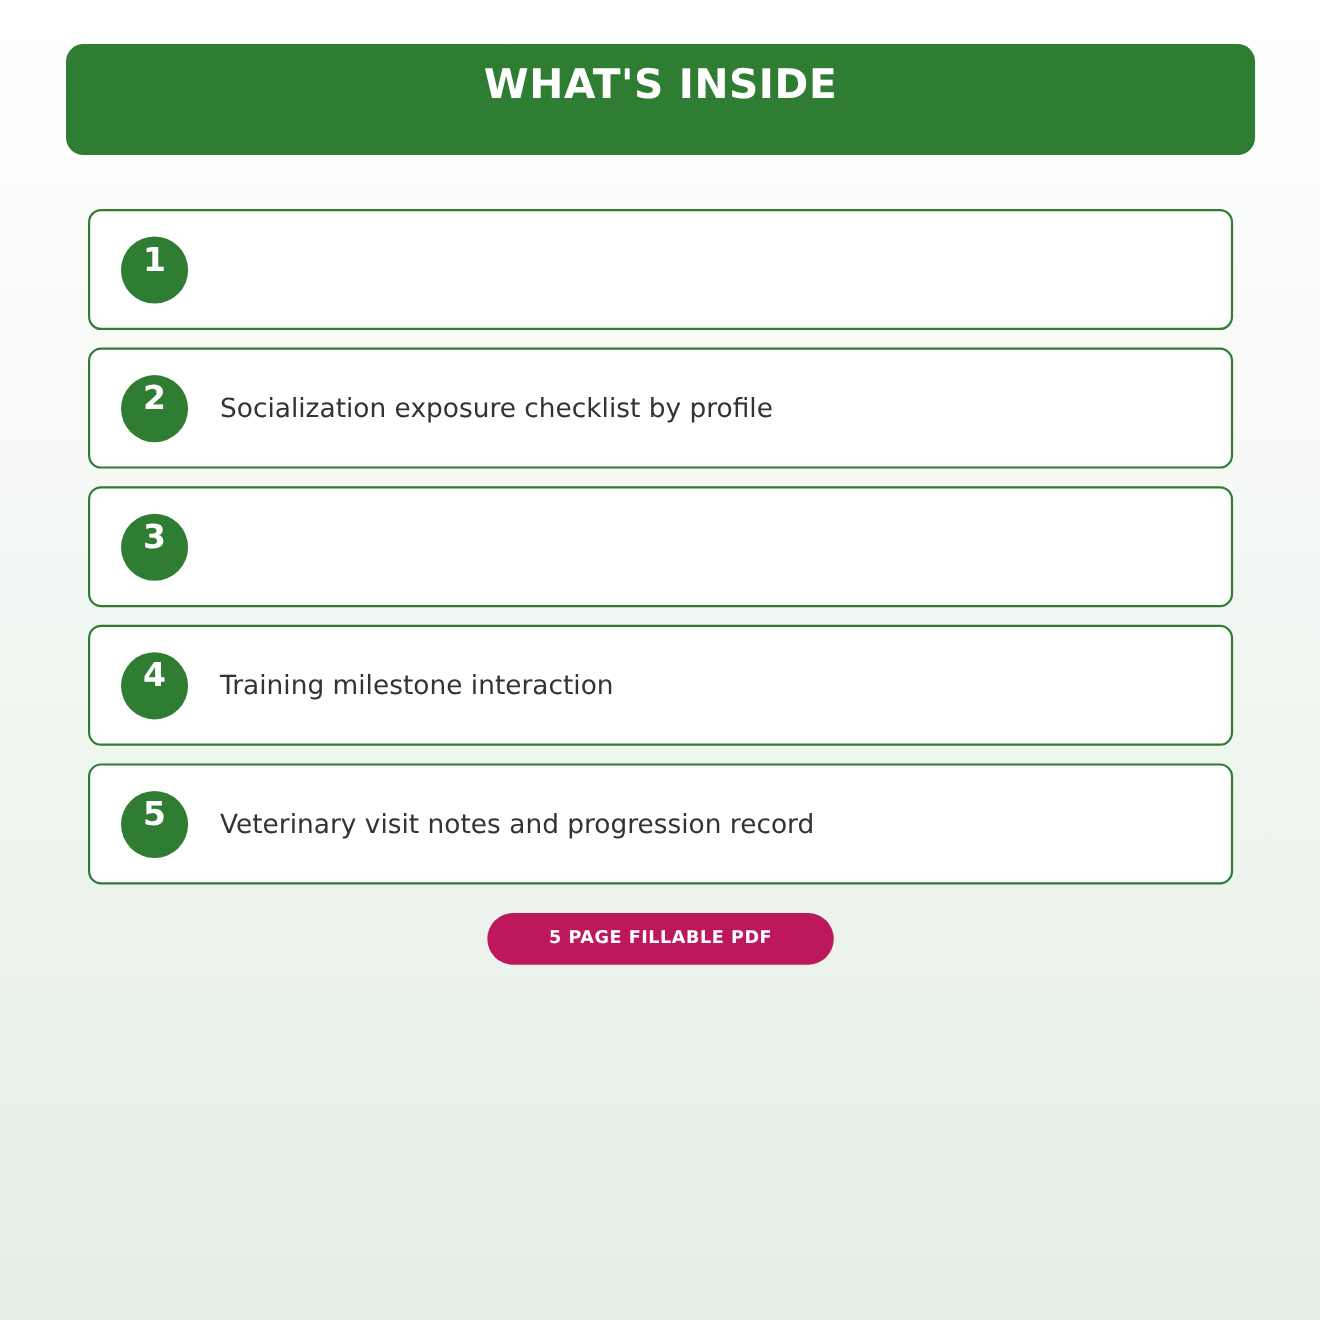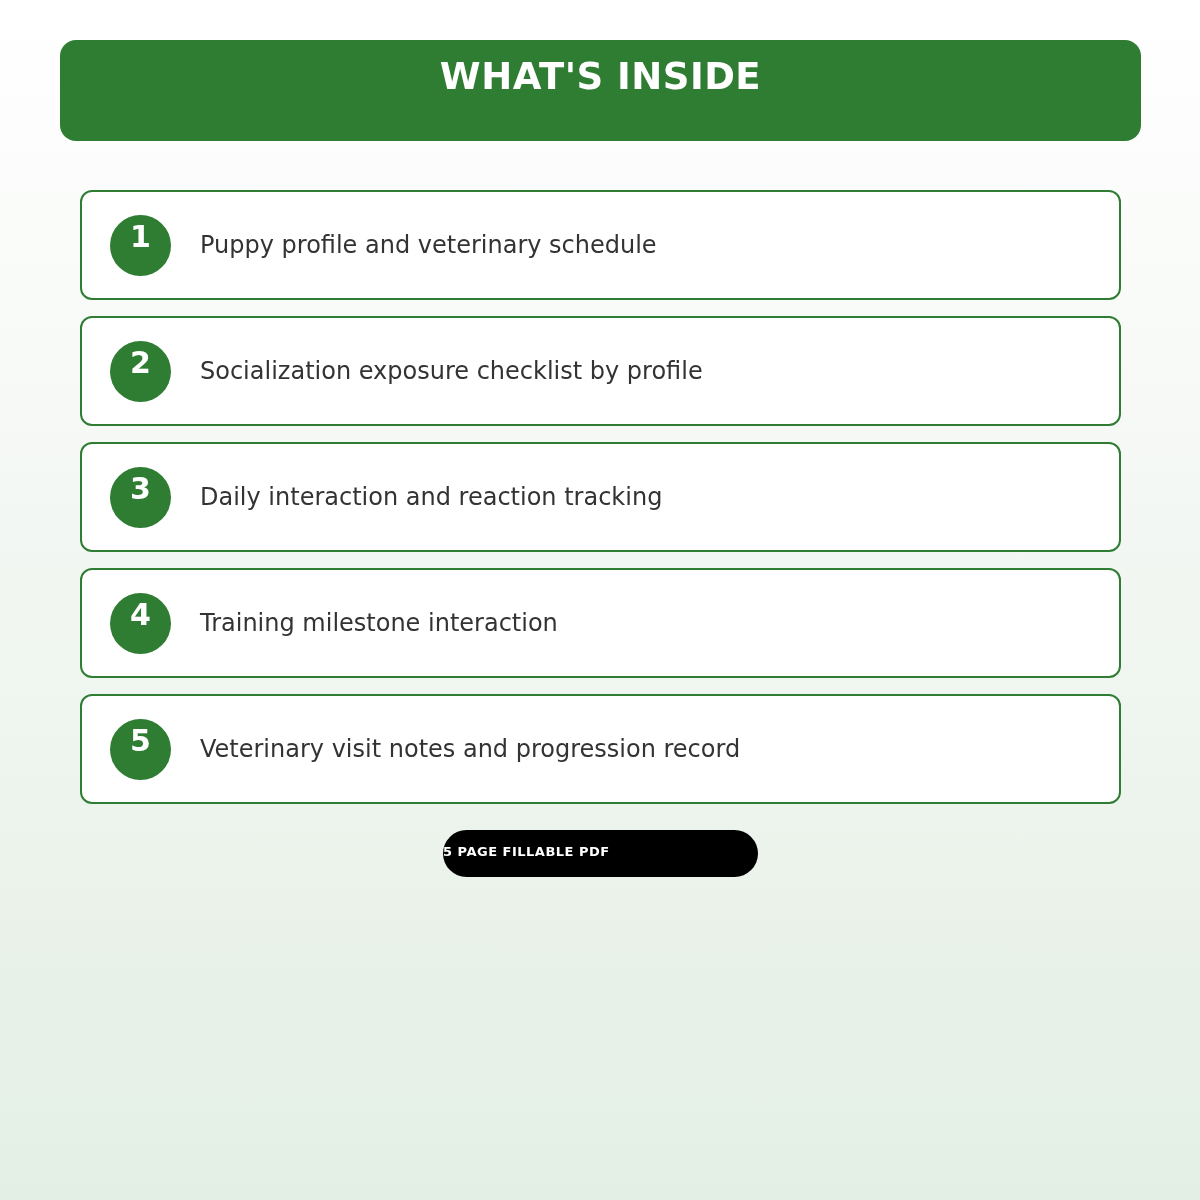--- a/index.html
+++ b/index.html
@@ -27,44 +27,42 @@
     position:absolute; left:28px; top:23px; width:61px; height:61px;
     border-radius:50%; background:#2e7d32; color:#fff;
     font-size:30px; font-weight:bold; text-align:center; line-height:44px;
   }
   .label {
     position:absolute; left:118px; top:0; line-height:106px;
     font-size:24px; color:#333333;
   }
   .badge {
     position:absolute; left:443px; top:830px; width:315px; height:47px;
-    background:#000000; border-radius:24px; color:#fff;
-    font-size:13px; font-weight:bold; text-align:left; line-height:43px;
+    background:#be185d; border-radius:24px; color:#fff;
+    font-size:16px; font-weight:bold; text-align:center; line-height:43px;
     letter-spacing:0.5px;
   }
 </style>
 </head>
 <body>
 
 <div class="header">
   <h1>WHAT'S INSIDE</h1>
 </div>
 
 <div class="list">
   <div class="card">
     <div class="num">1</div>
-    <div class="label">Puppy profile and veterinary schedule</div>
   </div>
   <div class="card">
     <div class="num">2</div>
     <div class="label">Socialization exposure checklist by profile</div>
   </div>
   <div class="card">
     <div class="num">3</div>
-    <div class="label">Daily interaction and reaction tracking</div>
   </div>
   <div class="card">
     <div class="num">4</div>
     <div class="label">Training milestone interaction</div>
   </div>
   <div class="card">
     <div class="num">5</div>
     <div class="label">Veterinary visit notes and progression record</div>
   </div>
 </div>

